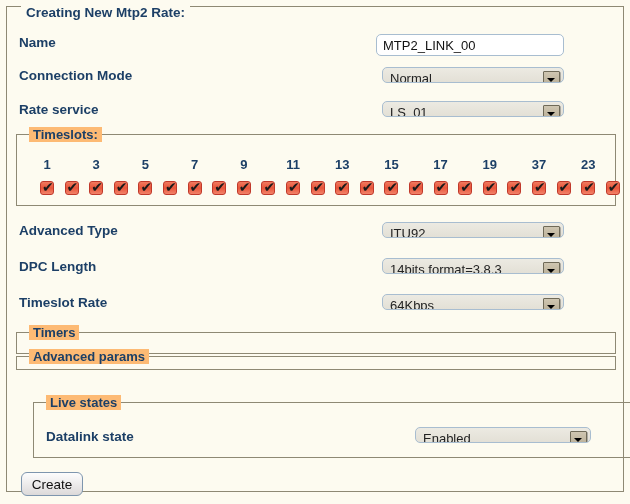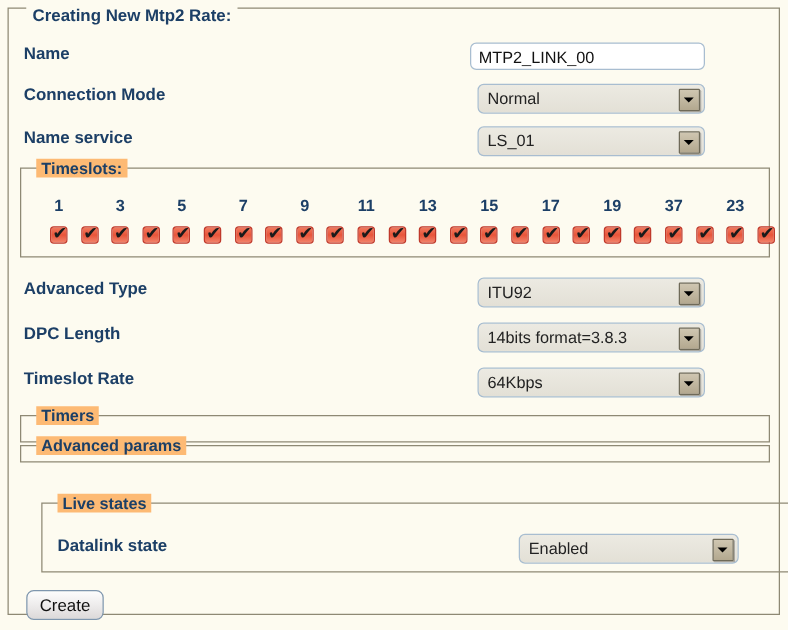--- a/index.html
+++ b/index.html
@@ -69,21 +69,21 @@
     font-size: 13px;
     color: #111111;
     line-height: 20px;
     outline: none;
   }
 
   
   .select {
     position: absolute;
     box-sizing: border-box;
-    height: 24px;
+    height: 16px;
     border: 1px solid #a8bdd0;
     border-radius: 5px;
     background: linear-gradient(to bottom, #eceae2 0%, #e3e0d6 100%);
     overflow: hidden;
     padding-left: 35px;
   }
   .select-text {
     position: absolute;
     left: 7px;
     top: 3px;
@@ -208,21 +208,21 @@
     <div class="row-label">Connection Mode</div>
     <div class="select" style="left:375px; top:3px; width:182px;">
       <span class="select-text">Normal</span>
       <span class="select-arrow-btn">
         <span class="tri"></span>
       </span>
     </div>
   </div>
 
   <div class="row" style="top:91px">
-    <div class="row-label">Name service</div>
+    <div class="row-label">Rate service</div>
     <div class="select" style="left:375px; top:3px; width:182px;">
       <span class="select-text">LS_01</span>
       <span class="select-arrow-btn">
         <span class="tri"></span>
       </span>
     </div>
   </div>
 
   <div class="inner-frame" style="left:9px; top:127px; width:600px; height:72px;">
     <div class="inner-legend">Timeslots:</div>

